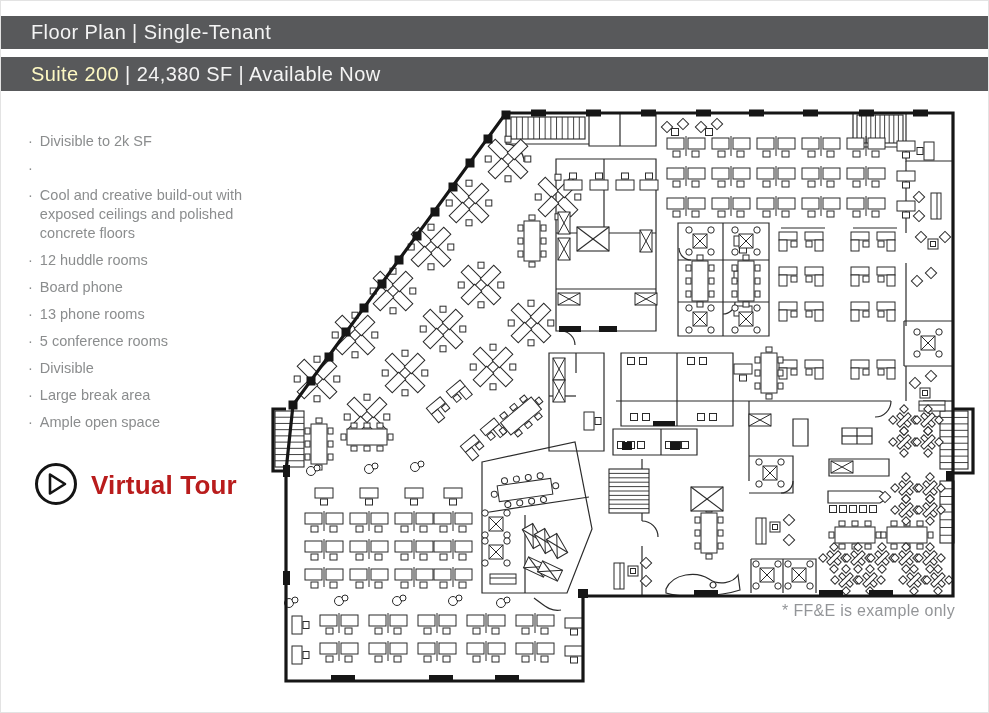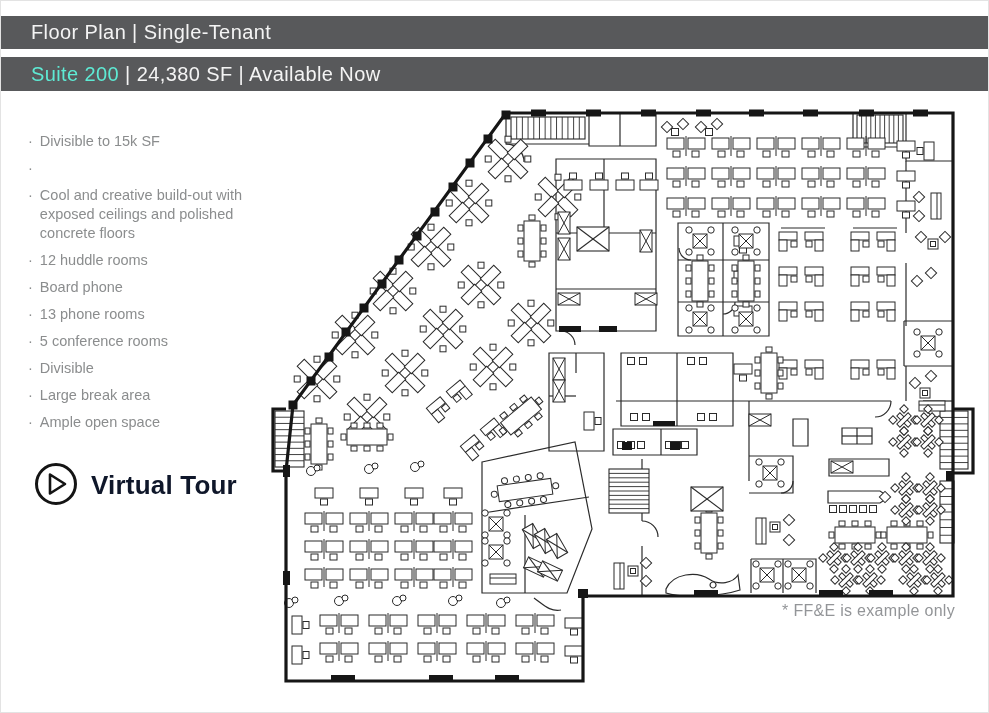--- a/index.html
+++ b/index.html
@@ -9,21 +9,21 @@
        font-size:20px;letter-spacing:.4px;font-weight:400;}
   #bar1{top:15px;height:33px;}
   #bar2{top:56px;height:34px;}
   .bar .pad{padding-left:30px;display:flex;align-items:center;white-space:pre;}
   #plan-wrap{position:absolute;left:0;top:0;width:987px;height:711px;}
   #bullets{position:absolute;left:27px;top:131px;width:255px;list-style:none;margin:0;padding:0;}
   #bullets li{display:flex;font-size:14.5px;line-height:19px;color:#8b8d8e;margin-bottom:8px;}
   #bullets li .dot{margin-right:7px;}
   #vtour{position:absolute;left:33px;top:461px;display:flex;align-items:center;cursor:pointer;
          background:none;border:none;padding:0;}
-  #vtour .label{font-size:26px;font-weight:bold;color:#0f172a;margin-left:13px;letter-spacing:.2px;}
+  #vtour .label{font-size:26px;font-weight:bold;color:#b91c1c;margin-left:13px;letter-spacing:.2px;}
   #footnote{position:absolute;right:33px;top:601px;font-size:16px;color:#939598;letter-spacing:.3px;}
 </style>
 </head>
 <body>
 
 <div id="page">
 
   <div id="plan-wrap">
     <svg id="plan" width="987" height="711" viewBox="0 0 987 711" xmlns="http://www.w3.org/2000/svg">
       <defs>
@@ -474,30 +474,30 @@
           <rect x="669" y="441" width="10" height="8" fill="#161616"></rect>
         </g>
     </svg>
   </div>
 
   <div id="bar1" class="bar" style="background: rgb(88, 89, 91);">
     <span class="pad">Floor Plan | Single-Tenant</span>
   </div>
   <div id="bar2" class="bar" style="background: rgb(88, 89, 91);">
     <span class="pad">
-      <span id="suite-name" style="color: #5eead4;">Suite 200</span>
+      <span id="suite-name" style="color: #fef9c3;">Suite 200</span>
       <span> </span>
       <span>| 24,380 SF | Available Now</span>
     </span>
   </div>
 
   <ul id="bullets">
       <li>
         <span class="dot">·</span>
-        <span>Divisible to 15k SF</span>
+        <span>Divisible to 2k SF</span>
       </li>
       <li>
         <span class="dot">·</span>
       </li>
       <li>
         <span class="dot">·</span>
         <span>Cool and creative build-out with exposed ceilings and polished concrete floors</span>
       </li>
       <li>
         <span class="dot">·</span>

